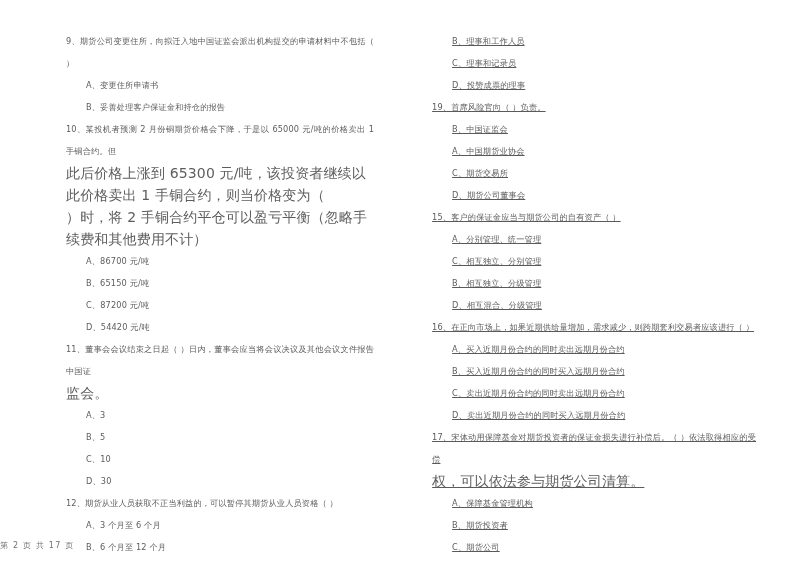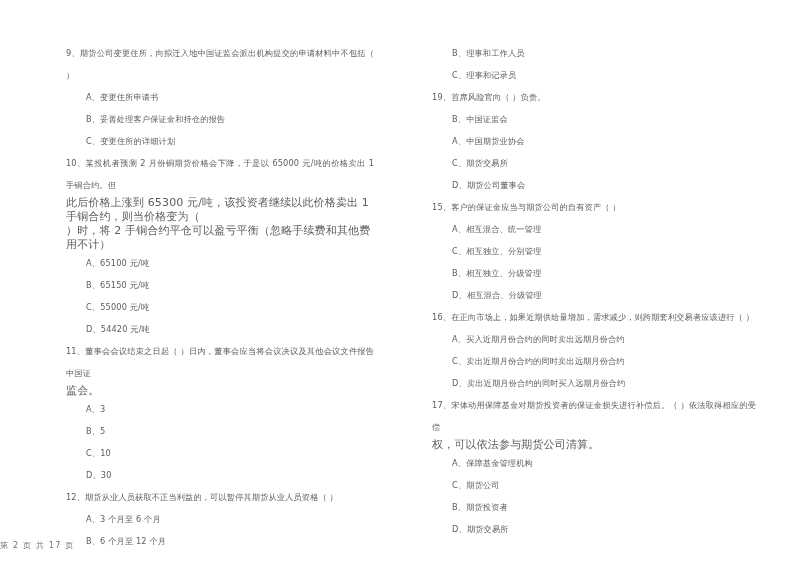--- a/index.html
+++ b/index.html
@@ -22,43 +22,43 @@
     background: #ffffff;
   }
   .columns {
     position: absolute;
     top: 30px;
     left: 0;
     right: 0;
     bottom: 45px;
     display: flex;
     gap: 8px;
-    margin-top: 12px;
   }
   .col {
     width: 50%;
     padding: 0 22px 0 66px;
     position: relative;
   }
   .col-right {
     padding: 0 44px 0 28px;
+    text-decoration: underline;
   }
   .q-stem {
     font-size: 8.2px;
     line-height: 22px;
     color: #5d5d5d;
     text-align: justify;
     letter-spacing: 0.15px;
     white-space: normal;
     margin: 0;
     text-indent: 0;
   }
   .q-stem-cont {
-    font-size: 11px;
-    line-height: 14px;
+    font-size: 14px;
+    line-height: 22px;
     color: #5d5d5d;
     letter-spacing: 0.15px;
     margin: 0;
   }
   .opt {
     font-size: 8.2px;
     line-height: 22px;
     color: #5d5d5d;
     letter-spacing: 0.15px;
     margin: 0;
@@ -79,61 +79,62 @@
 <body>
 
 <div class="page">
 
   <div class="columns">
 
     <div class="col col-left" id="left-col">
         <div class="q-stem">9、期货公司变更住所，向拟迁入地中国证监会派出机构提交的申请材料中不包括（      ）</div>
         <div class="opt">A、变更住所申请书</div>
         <div class="opt">B、妥善处理客户保证金和持仓的报告</div>
-        <div class="opt">C、变更住所的详细计划</div>
         <div class="q-stem">10、某投机者预测 2 月份铜期货价格会下降，于是以 65000 元/吨的价格卖出 1 手铜合约。但</div>
         <div class="q-stem-cont">此后价格上涨到 65300 元/吨，该投资者继续以此价格卖出 1 手铜合约，则当价格变为（</div>
         <div class="q-stem-cont">）时，将 2 手铜合约平仓可以盈亏平衡（忽略手续费和其他费用不计）</div>
-        <div class="opt">A、65100 元/吨</div>
+        <div class="opt">A、86700 元/吨</div>
         <div class="opt">B、65150 元/吨</div>
-        <div class="opt">C、55000 元/吨</div>
+        <div class="opt">C、87200 元/吨</div>
         <div class="opt">D、54420 元/吨</div>
         <div class="q-stem">11、董事会会议结束之日起（      ）日内，董事会应当将会议决议及其他会议文件报告中国证</div>
         <div class="q-stem-cont">监会。</div>
         <div class="opt">A、3</div>
         <div class="opt">B、5</div>
         <div class="opt">C、10</div>
         <div class="opt">D、30</div>
         <div class="q-stem">12、期货从业人员获取不正当利益的，可以暂停其期货从业人员资格（      ）</div>
         <div class="opt">A、3 个月至 6 个月</div>
         <div class="opt">B、6 个月至 12 个月</div>
       </div>
 
     <div class="col col-right" id="right-col">
         <div class="opt">B、理事和工作人员</div>
         <div class="opt">C、理事和记录员</div>
+        <div class="opt">D、投赞成票的理事</div>
         <div class="q-stem">19、首席风险官向（      ）负责。</div>
         <div class="opt">B、中国证监会</div>
         <div class="opt">A、中国期货业协会</div>
         <div class="opt">C、期货交易所</div>
         <div class="opt">D、期货公司董事会</div>
         <div class="q-stem">15、客户的保证金应当与期货公司的自有资产（      ）</div>
-        <div class="opt">A、相互混合、统一管理</div>
+        <div class="opt">A、分别管理、统一管理</div>
         <div class="opt">C、相互独立、分别管理</div>
         <div class="opt">B、相互独立、分级管理</div>
         <div class="opt">D、相互混合、分级管理</div>
         <div class="q-stem">16、在正向市场上，如果近期供给量增加，需求减少，则跨期套利交易者应该进行（      ）</div>
         <div class="opt">A、买入近期月份合约的同时卖出远期月份合约</div>
+        <div class="opt">B、买入近期月份合约的同时买入远期月份合约</div>
         <div class="opt">C、卖出近期月份合约的同时卖出远期月份合约</div>
         <div class="opt">D、卖出近期月份合约的同时买入远期月份合约</div>
         <div class="q-stem">17、宋体动用保障基金对期货投资者的保证金损失进行补偿后。（      ）依法取得相应的受偿</div>
         <div class="q-stem-cont">权，可以依法参与期货公司清算。</div>
         <div class="opt">A、保障基金管理机构</div>
+        <div class="opt">B、期货投资者</div>
         <div class="opt">C、期货公司</div>
-        <div class="opt">B、期货投资者</div>
         <div class="opt">D、期货交易所</div>
       </div>
 
   </div>
 
   <div class="footer">第 2 页 共 17 页</div>
 
 </div>
 
 </body></html>

